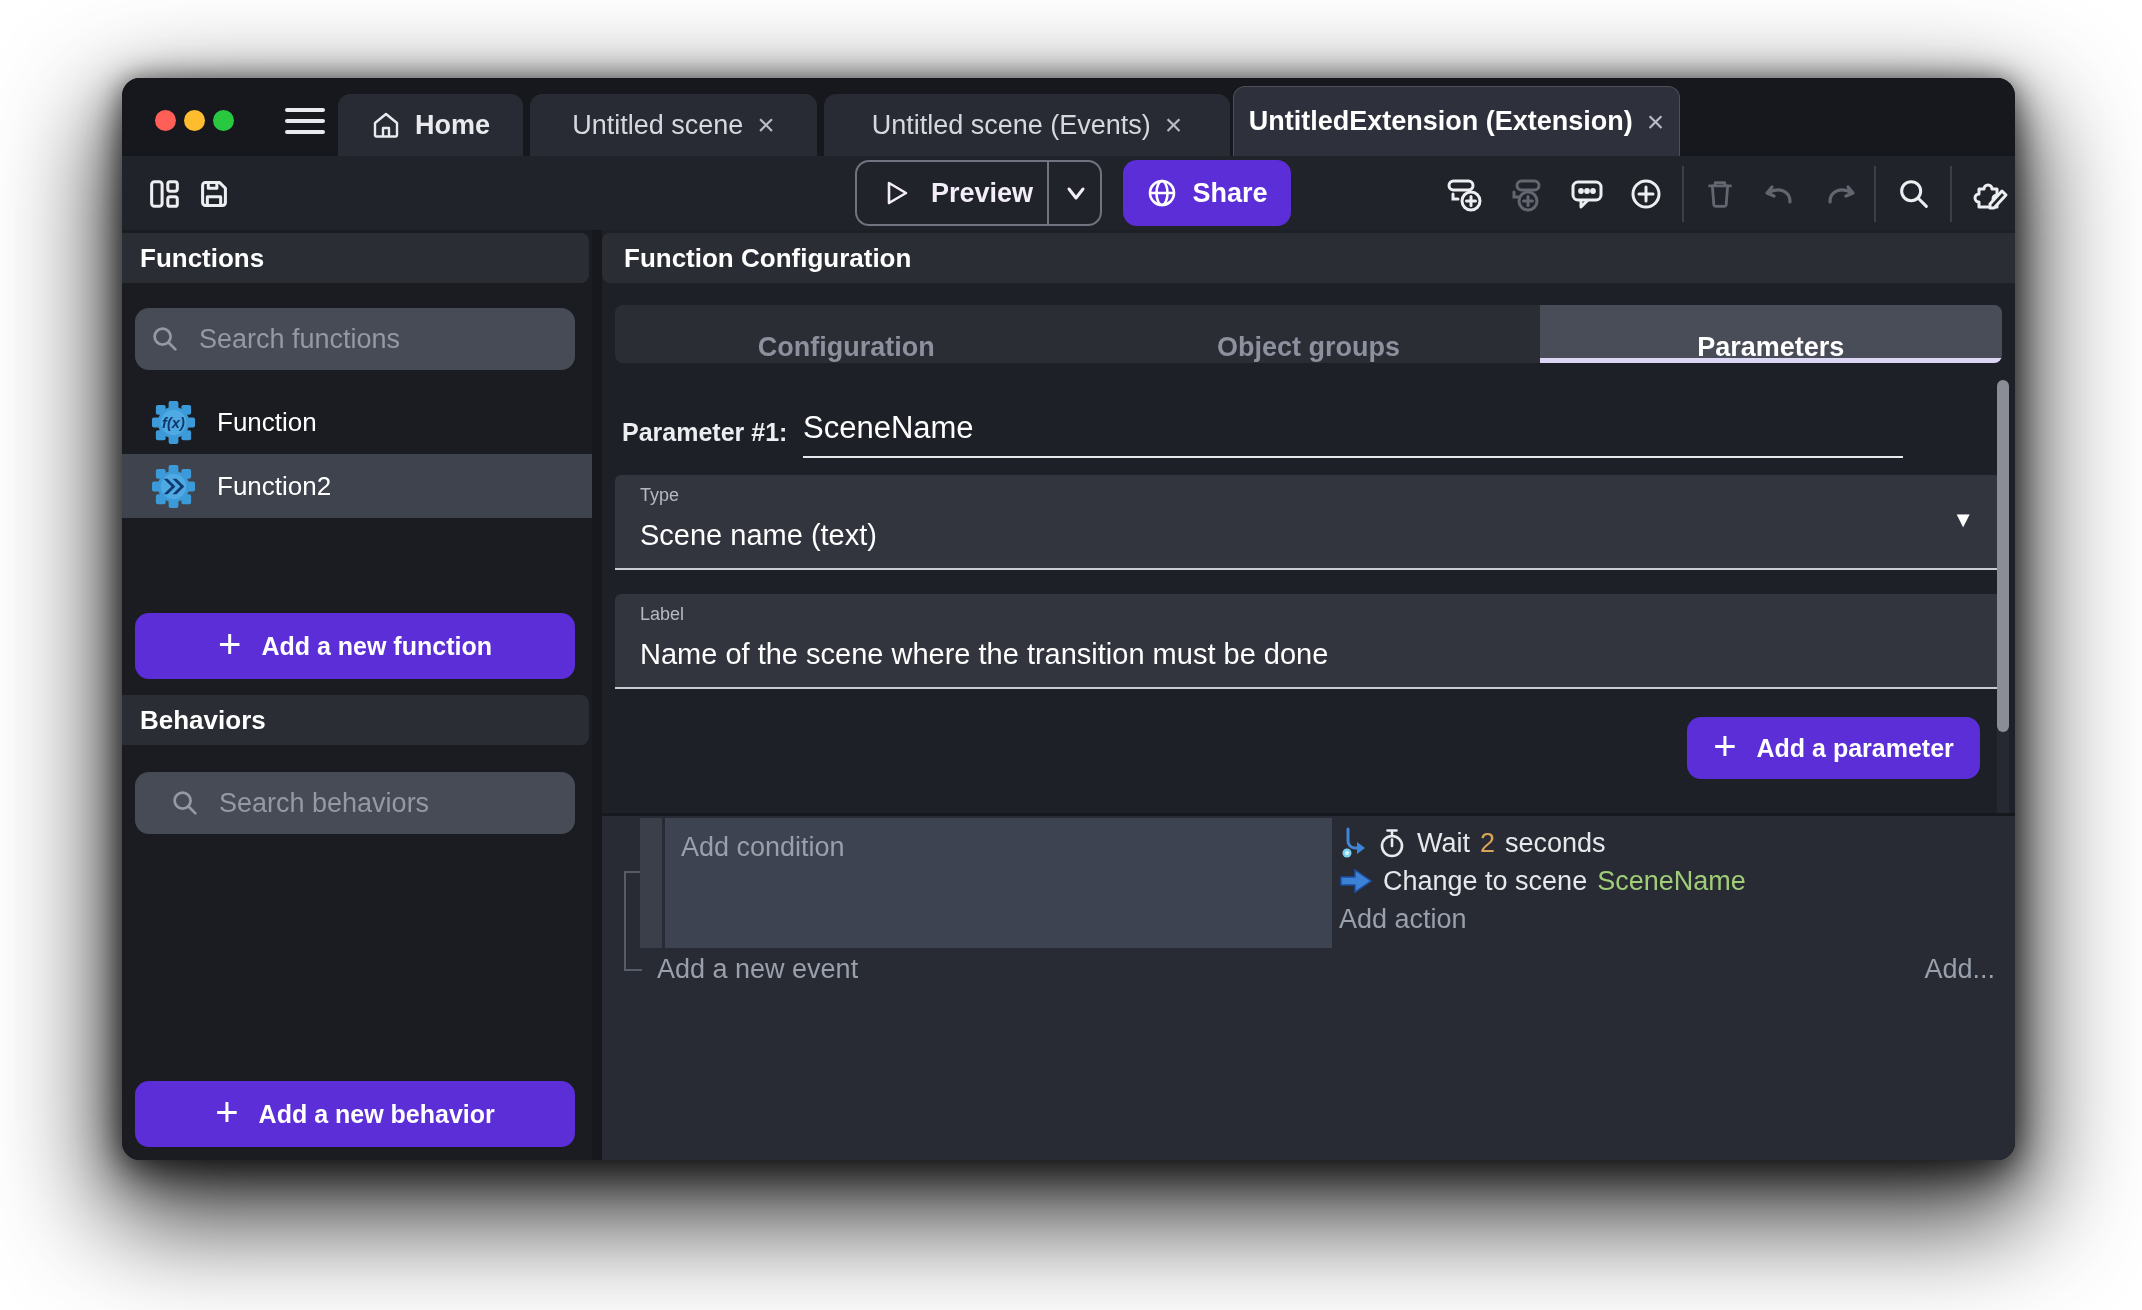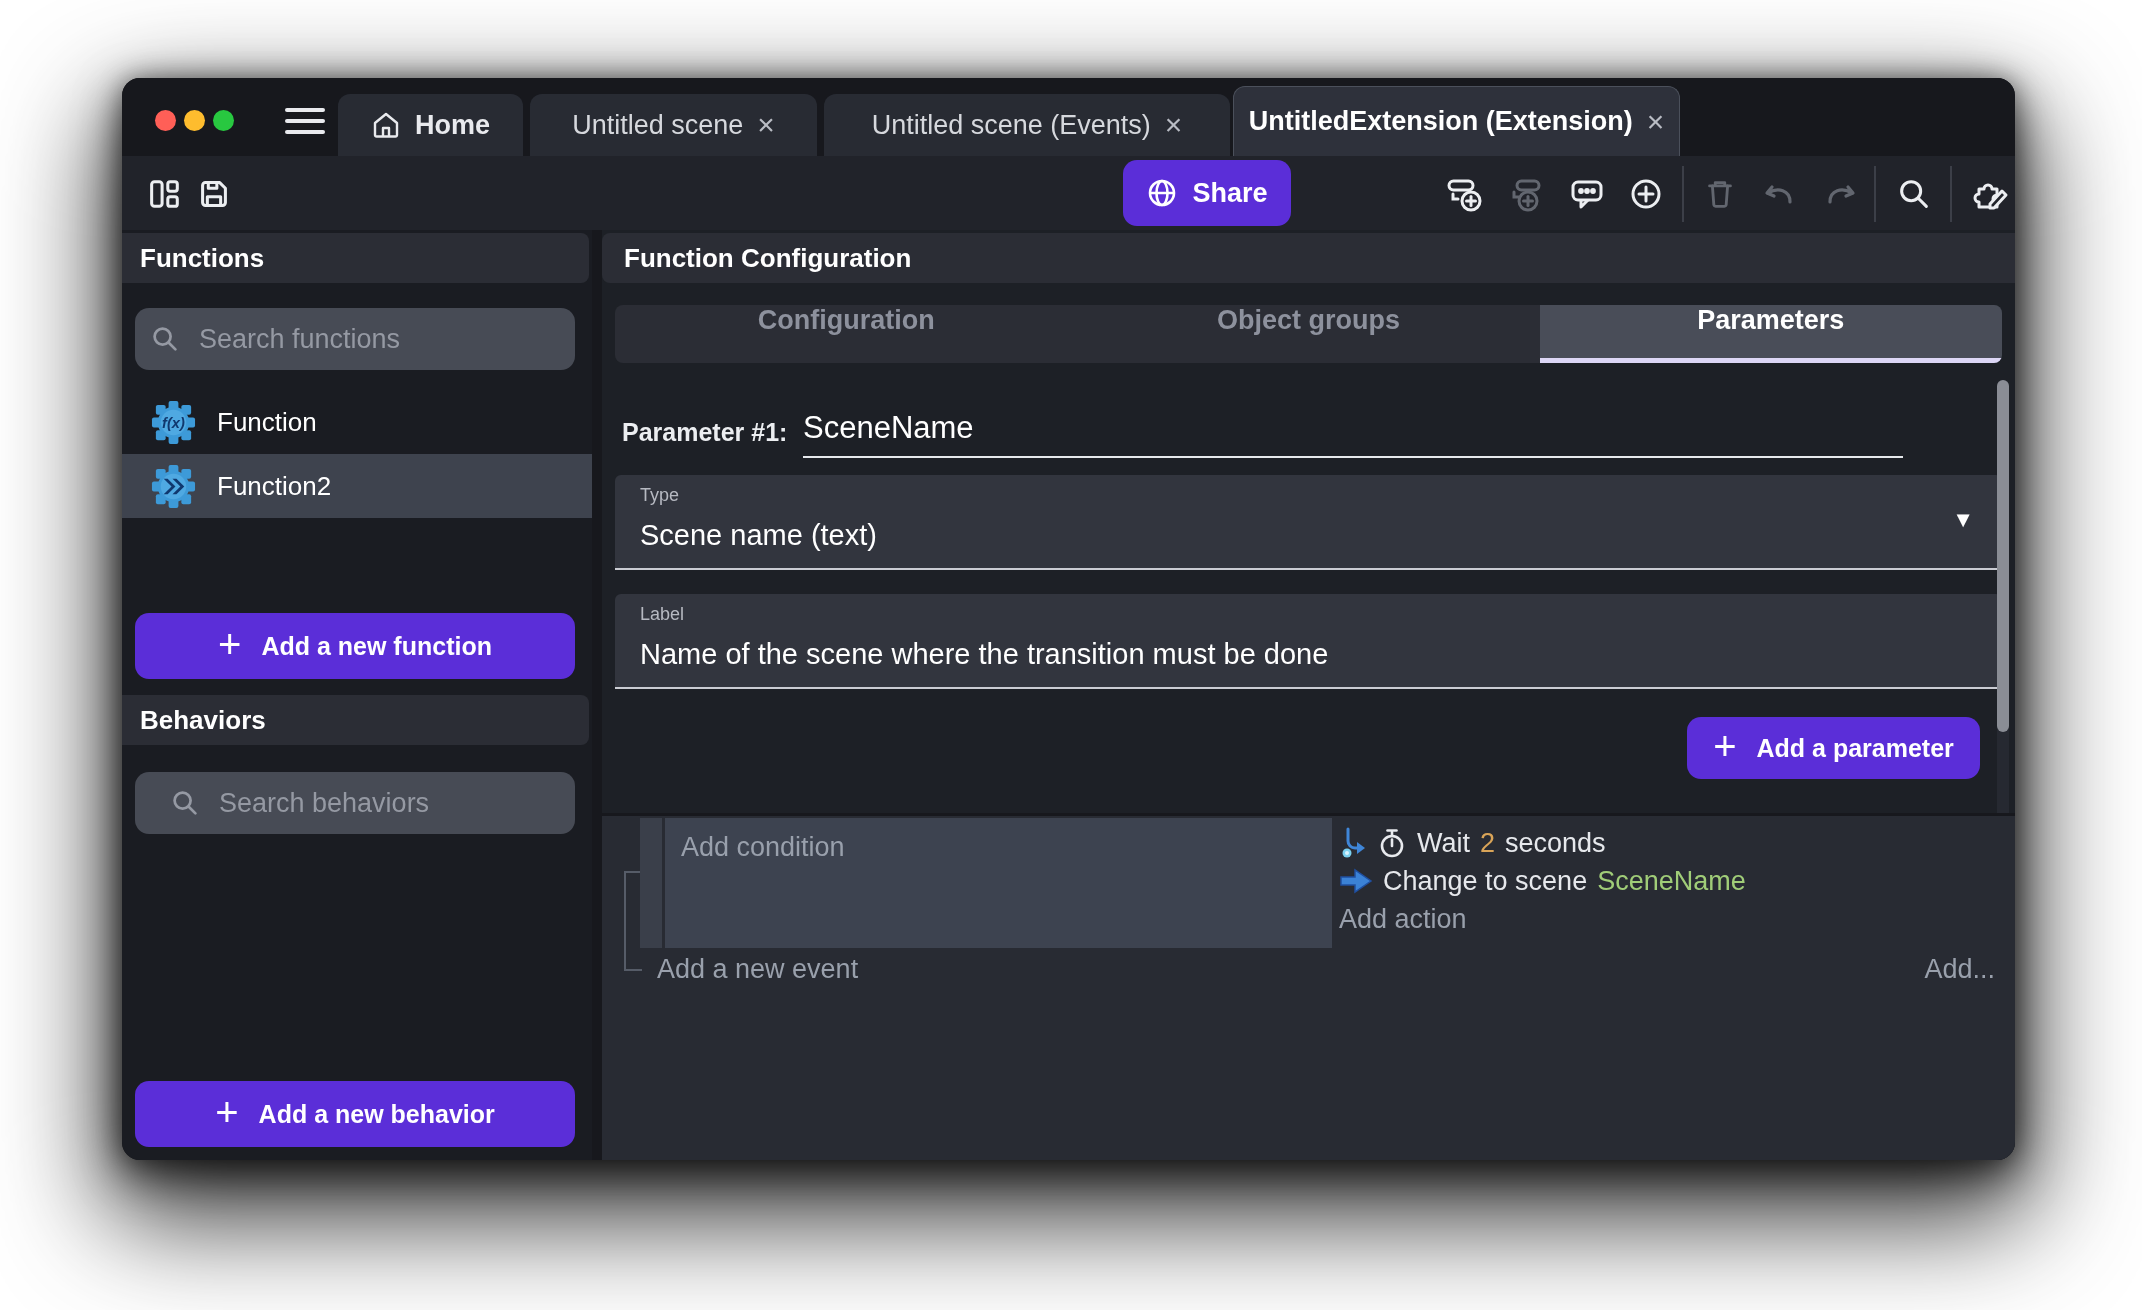--- a/index.html
+++ b/index.html
@@ -57,21 +57,21 @@
     box-shadow:0 -11px 0 #c9ccd3, 0 11px 0 #c9ccd3; }
   .fnrow .kebabwrap { margin-right:28px; padding:10px; cursor:pointer; }
 
   .btn-purple { position:absolute; background:#5b2ed8; border-radius:14px; color:#ffffff; font-weight:bold;
     display:flex; align-items:center; justify-content:center; gap:20px; cursor:pointer; }
   .btn-purple .plus { font-weight:400; font-size:40px; line-height:1; margin-top:-4px; }
 
   
   .cfgtabs { position:absolute; left:13px; top:75px; width:1387px; height:58px; background:#2b2d35; border-radius:8px;
     display:flex; overflow:hidden; }
-  .cfgtab { flex:1; display:flex; align-items:flex-start; justify-content:center; font-size:27px; font-weight:bold;
+  .cfgtab { flex:1; display:flex; align-items:flex-end; justify-content:center; font-size:27px; font-weight:bold;
     color:#8d919d; cursor:pointer; position:relative; }
   .cfgtab.active { background:#494d58; color:#ffffff; }
   .cfgtab.active::after { content:""; position:absolute; left:0; bottom:0; width:100%; height:5px; background:#dcd6f5; }
 
   .paramrow { position:absolute; left:20px; top:180px; width:1370px; height:46px; }
   .paramrow .plabel { position:absolute; left:0; top:8px; font-size:25px; font-weight:bold; color:#eceef1; }
   .paramrow .pname { position:absolute; left:181px; top:0; font-size:31px; color:#ffffff; }
   .paramrow .underline { position:absolute; left:181px; top:46px; width:1100px; height:2px; background:#e6e8ec; }
   .paramrow .kebabwrap { position:absolute; left:1330px; top:8px; padding:10px; cursor:pointer; }
 
@@ -151,20 +151,34 @@
       </svg>
     </div>
     <div class="tbicon" style="left:72px;">
       <svg width="38" height="38" viewBox="0 0 40 40" fill="none" stroke="#eceef1" stroke-width="3.2" stroke-linejoin="round" stroke-linecap="round">
         <path d="M8 11 a3 3 0 0 1 3 -3 h15 l6 6 v15 a3 3 0 0 1 -3 3 h-18 a3 3 0 0 1 -3 -3 Z"></path>
         <path d="M14 8 v6 h9 v-6"></path>
           <path d="M13 32 v-9 h14 v9"></path>
       </svg>
     </div>
 
+    <div class="btn-preview">
+      <span style="margin-left:22px;">
+        <svg width="34" height="34" viewBox="0 0 34 34" fill="none" stroke="#f3edfa" stroke-width="2.6" stroke-linejoin="round">
+          <path d="M10 7 L27 17 L10 27 Z"></path>
+        </svg>
+      </span>
+      <span class="label">Preview</span>
+      <span class="sep"></span>
+      <span style="position:absolute; left:204px; top:20px;">
+        <svg width="30" height="24" viewBox="0 0 30 24" fill="none" stroke="#f3edfa" stroke-width="3" stroke-linecap="round" stroke-linejoin="round">
+          <polyline points="8,7 15,16 22,7"></polyline>
+        </svg>
+      </span>
+    </div>
 
     <div class="btn-share">
       <span>
         <svg width="32" height="32" viewBox="0 0 32 32" fill="none" stroke="#ffffff" stroke-width="2.6">
           <circle cx="16" cy="16" r="12"></circle>
             <ellipse cx="16" cy="16" rx="5.5" ry="12"></ellipse>
             <line x1="4" y1="16" x2="28" y2="16"></line>
         </svg>
       </span>
       <span>Share</span>

